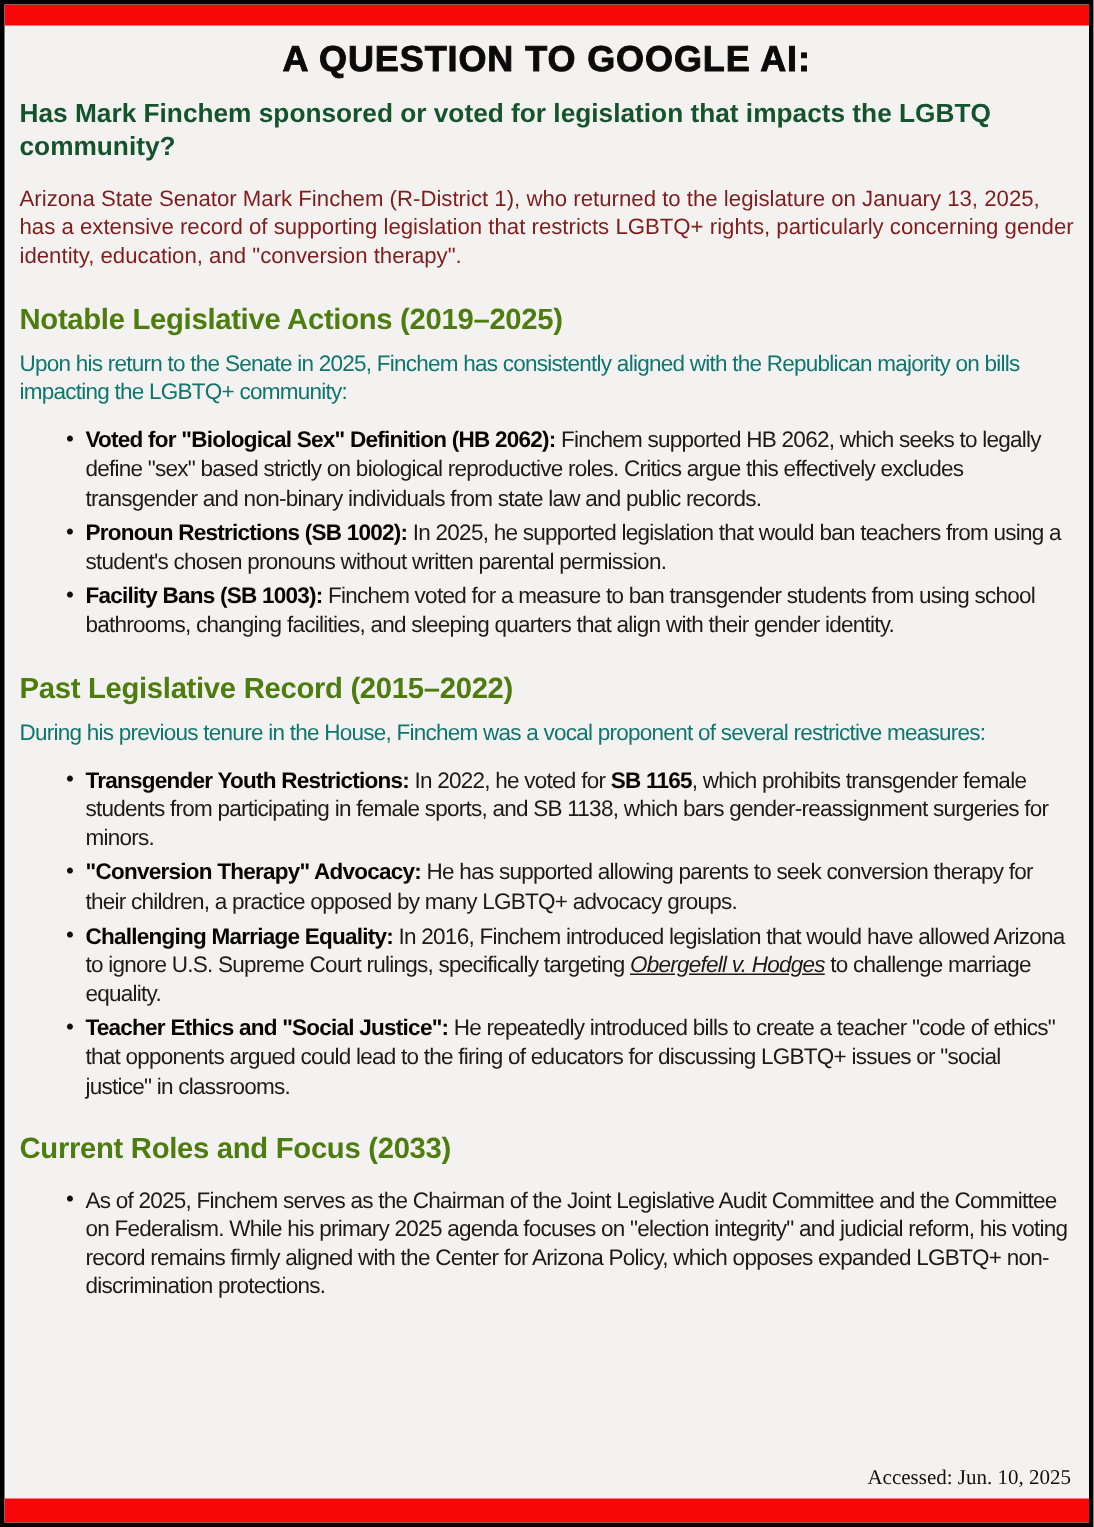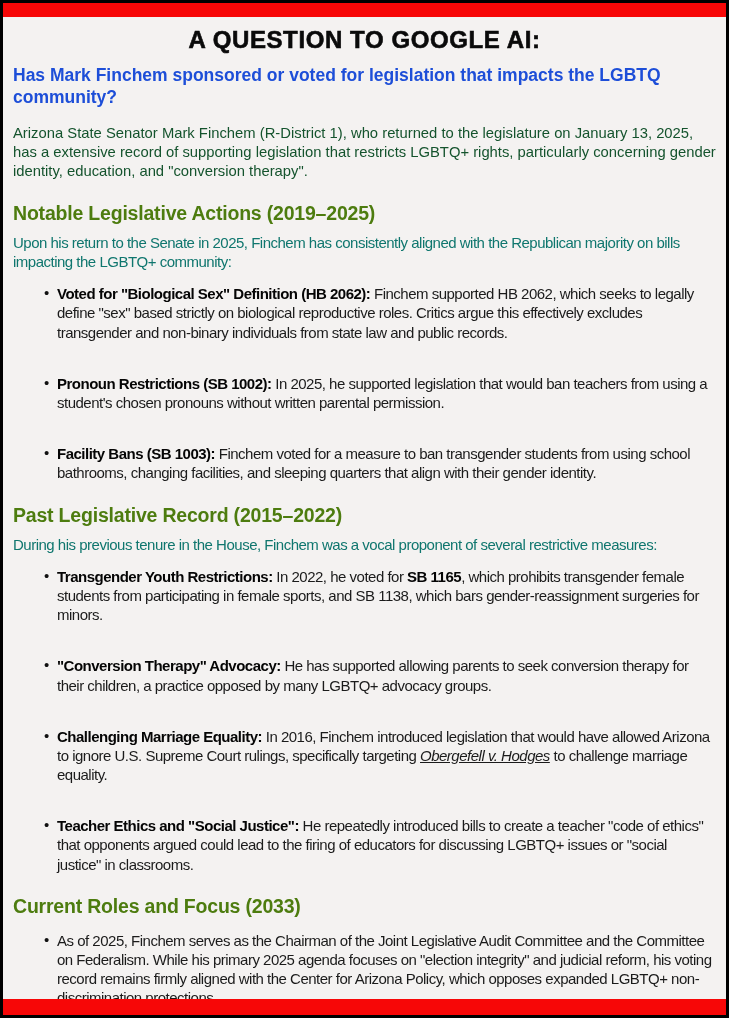--- a/index.html
+++ b/index.html
@@ -37,29 +37,29 @@
     letter-spacing: 0.6px;
     color: #0a0a0a;
     -webkit-text-stroke: 0.6px #0a0a0a;
   }
 
   .question {
     margin: 10px 0 0 0;
     font-size: 17.5px;
     line-height: 1.26;
     font-weight: 700;
-    color: #1d4ed8;
+    color: #14532d;
     max-width: 700px;
   }
 
   .intro {
     margin: 16px 0 0 0;
     font-size: 14.8px;
     line-height: 1.28;
-    color: #14532d;
+    color: #7f1d1d;
     max-width: 712px;
   }
 
   .section-heading {
     margin: 21px 0 0 0;
     font-size: 19.5px;
     font-weight: 700;
     color: #4d7c0f;
     letter-spacing: -0.2px;
   }
@@ -90,21 +90,21 @@
     max-width: 668px;
   }
   ul.bullets li::before {
     content: "\2022";
     position: absolute;
     left: 0;
     top: -1px;
     font-size: 15px;
     color: #111;
   }
-  ul.bullets li + li { margin-top: 32px; }
+  ul.bullets li + li { margin-top: 4px; }
 
   ul.bullets li b, ul.bullets li strong { color: #050505; }
   ul.bullets li em { font-style: italic; text-decoration: underline; }
 
   .footer {
     margin-top: auto;
     text-align: right;
     padding: 0 2px 5px 0;
     font-family: "Liberation Serif", serif;
     font-size: 14px;

